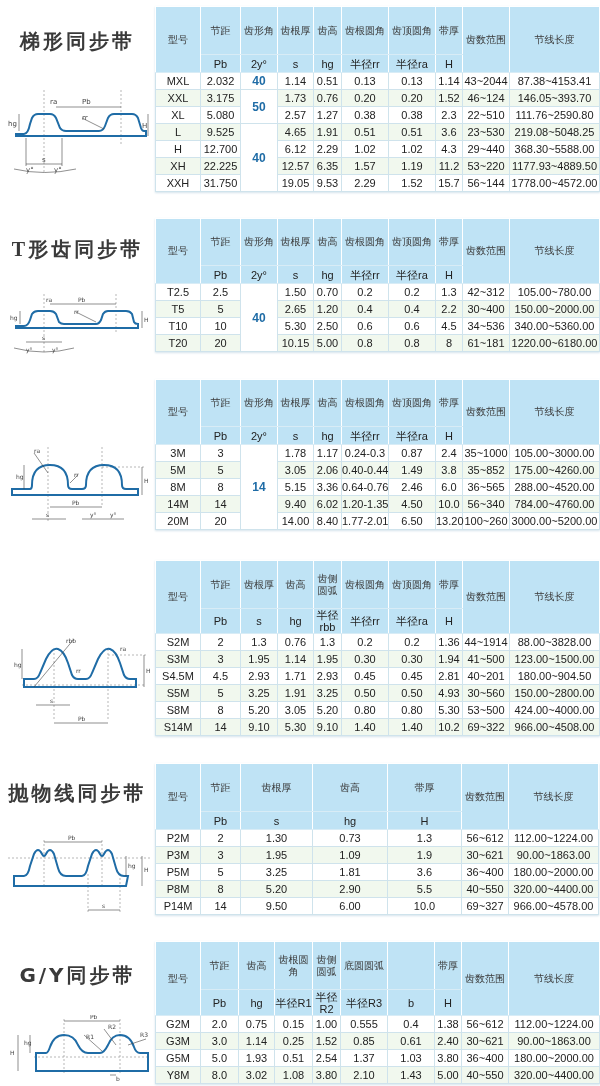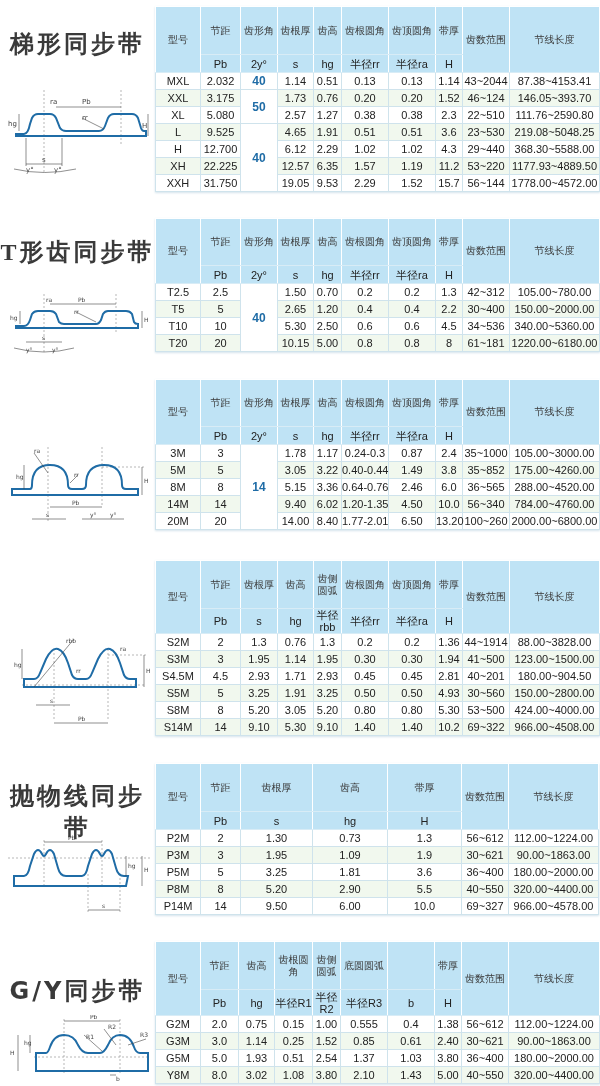--- a/index.html
+++ b/index.html
@@ -1,18 +1,18 @@
 <!DOCTYPE html>
 <html><head>
 <meta charset="utf-8">
 <style>
   * { box-sizing: border-box; margin: 0; padding: 0; }
   body { width: 600px; height: 1086px; background: #ffffff; font-family: "DejaVu Sans", "Liberation Sans", sans-serif; position: relative; overflow: hidden; }
   .section { position: absolute; left: 0; width: 600px; }
-  .title { position: absolute; left: 0; width: 155px; text-align: center; font-size: 24px; font-weight: bold; color: #3a3a3a; letter-spacing: 3px; font-family: "DejaVu Sans", sans-serif; }
+  .title { position: absolute; left: 0; width: 155px; text-align: center; font-size: 20px; font-weight: bold; color: #3a3a3a; letter-spacing: 3px; font-family: "DejaVu Sans", sans-serif; }
   .diagram { position: absolute; left: 4px; width: 148px; }
   table.spec { position: absolute; left: 155px; width: 444px; border-collapse: collapse; font-family: "Liberation Sans", "DejaVu Sans", sans-serif; font-size: 11px; color: #222; table-layout: fixed; }
   table.spec th { background: #bfe3f5; color: #3a3a3a; font-weight: normal; font-size: 10px; border: 1px solid #ffffff; border-bottom: 1px solid #d8ecf6; padding: 0; text-align: center; vertical-align: middle; line-height: 12px; }
   table.spec th.sub { font-size: 11px; color: #222; }
   table.spec td { border: 1px solid #cfe3ec; text-align: center; padding: 0; height: 17px; white-space: nowrap; }
   table.spec tr.odd td { background: #ffffff; }
   table.spec tr.even td { background: #f1f8ee; }
   table.spec td.merged { background: #ffffff !important; color: #1f6ca6; font-weight: bold; font-size: 12px; }
   table.spec { border: 1px solid #cfe3ec; box-shadow: 0 1px 2px #d5e4ec; }
 </style>
@@ -356,21 +356,21 @@
           <td>0.24-0.3</td>
           <td>0.87</td>
           <td>2.4</td>
           <td>35~1000</td>
           <td>105.00~3000.00</td>
       </tr>
       <tr class="even">
         <td>5M</td>
           <td>5</td>
         <td>3.05</td>
-          <td>3.22</td>
+          <td>2.06</td>
           <td>0.40-0.44</td>
           <td>1.49</td>
           <td>3.8</td>
           <td>35~852</td>
           <td>175.00~4260.00</td>
       </tr>
       <tr class="odd">
         <td>8M</td>
           <td>8</td>
         <td>5.15</td>
@@ -394,21 +394,21 @@
       </tr>
       <tr class="odd">
         <td>20M</td>
           <td>20</td>
         <td>14.00</td>
           <td>8.40</td>
           <td>1.77-2.01</td>
           <td>6.50</td>
           <td>13.20</td>
           <td>100~260</td>
-          <td>2000.00~6800.00</td>
+          <td>3000.00~5200.00</td>
       </tr>
     </tbody>
   </table>
 </div>
 
 <div class="section" style="top:557px;height:190px;">
   <svg class="diagram" style="top:78px;" width="148" height="100" viewBox="0 0 148 100">
     <g fill="none" stroke="#999" stroke-width="0.7" stroke-dasharray="2,2">
       <line x1="50" y1="14" x2="50" y2="86"></line>
         <line x1="104" y1="14" x2="104" y2="86"></line>
@@ -641,21 +641,21 @@
           <td>6.00</td>
           <td>10.0</td>
           <td>69~327</td>
           <td>966.00~4578.00</td>
       </tr>
     </tbody>
   </table>
 </div>
 
 <div class="section" style="top:935px;height:151px;">
-  <div class="title" style="top:40px;">G/Y同步带</div>
+  <div class="title" style="top:27px;">G/Y同步带</div>
   <svg class="diagram" style="top:80px;" width="148" height="70" viewBox="0 0 148 70">
     <g fill="none" stroke="#999" stroke-width="0.7" stroke-dasharray="2,2">
       <line x1="60" y1="4" x2="60" y2="60"></line>
         <line x1="116" y1="4" x2="116" y2="60"></line>
       <line x1="30" y1="42" x2="146" y2="42"></line>
     </g>
     <path d="M32 38 L42 38 Q44 38 46 32 Q50 20 60 20 Q70 20 74 30 Q78 38 84 38 L96 38 Q100 38 104 30 Q108 20 116 20 Q126 20 130 32 Q132 38 136 38 L144 38 L144 56 L32 56 Z" fill="none" stroke="#1f6ca6" stroke-width="2"></path>
     <g stroke="#444" stroke-width="0.6" fill="none">
       <line x1="60" y1="6" x2="116" y2="6"></line>
         <line x1="80" y1="20" x2="98" y2="36"></line>

